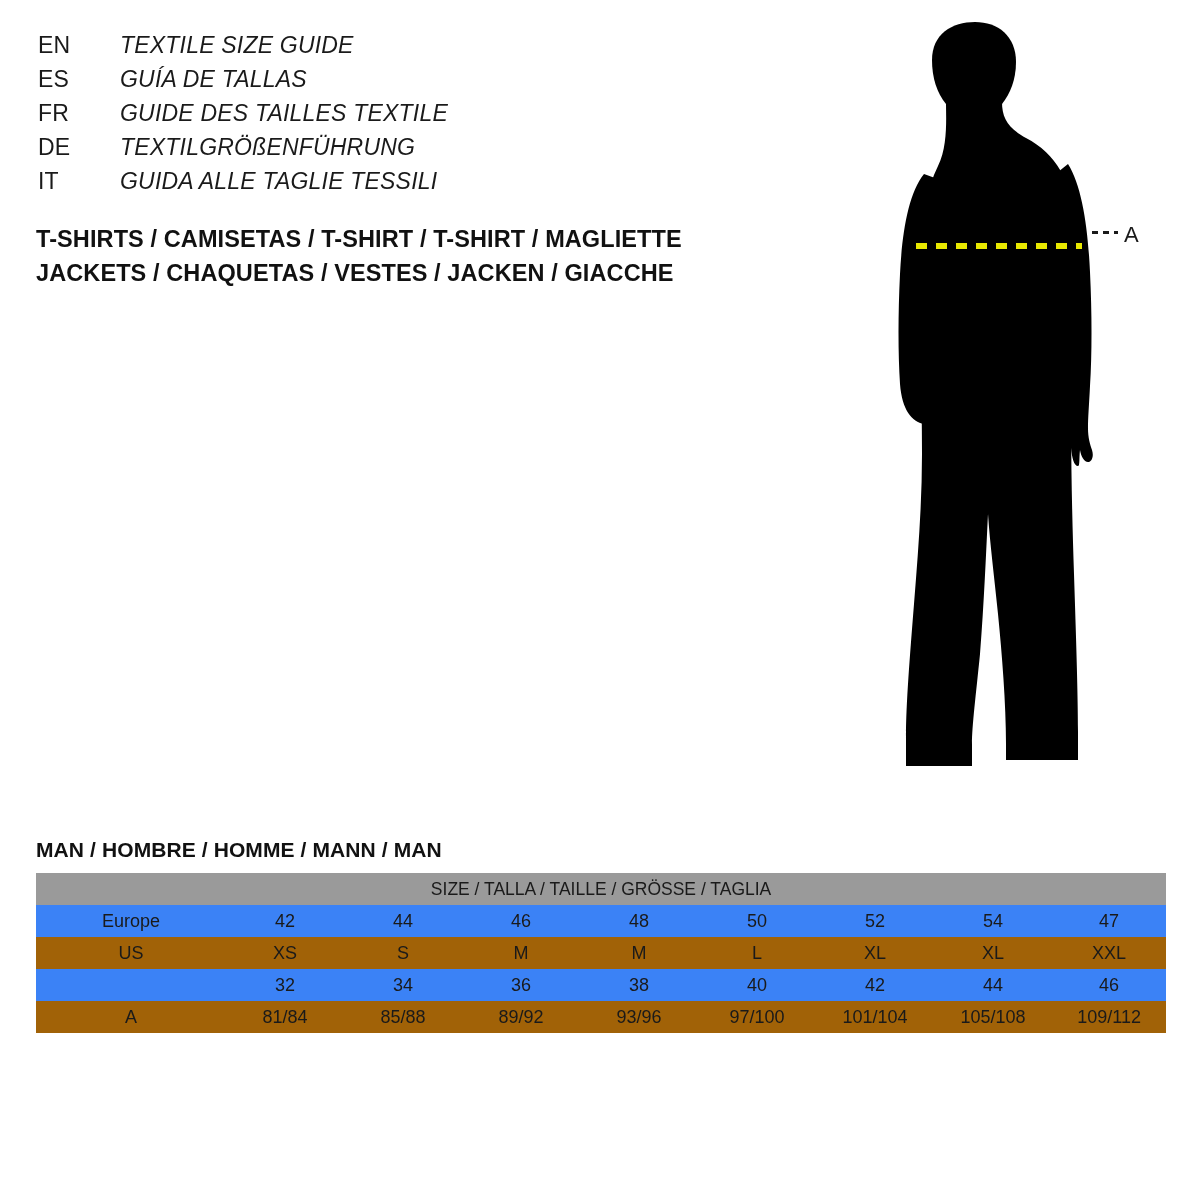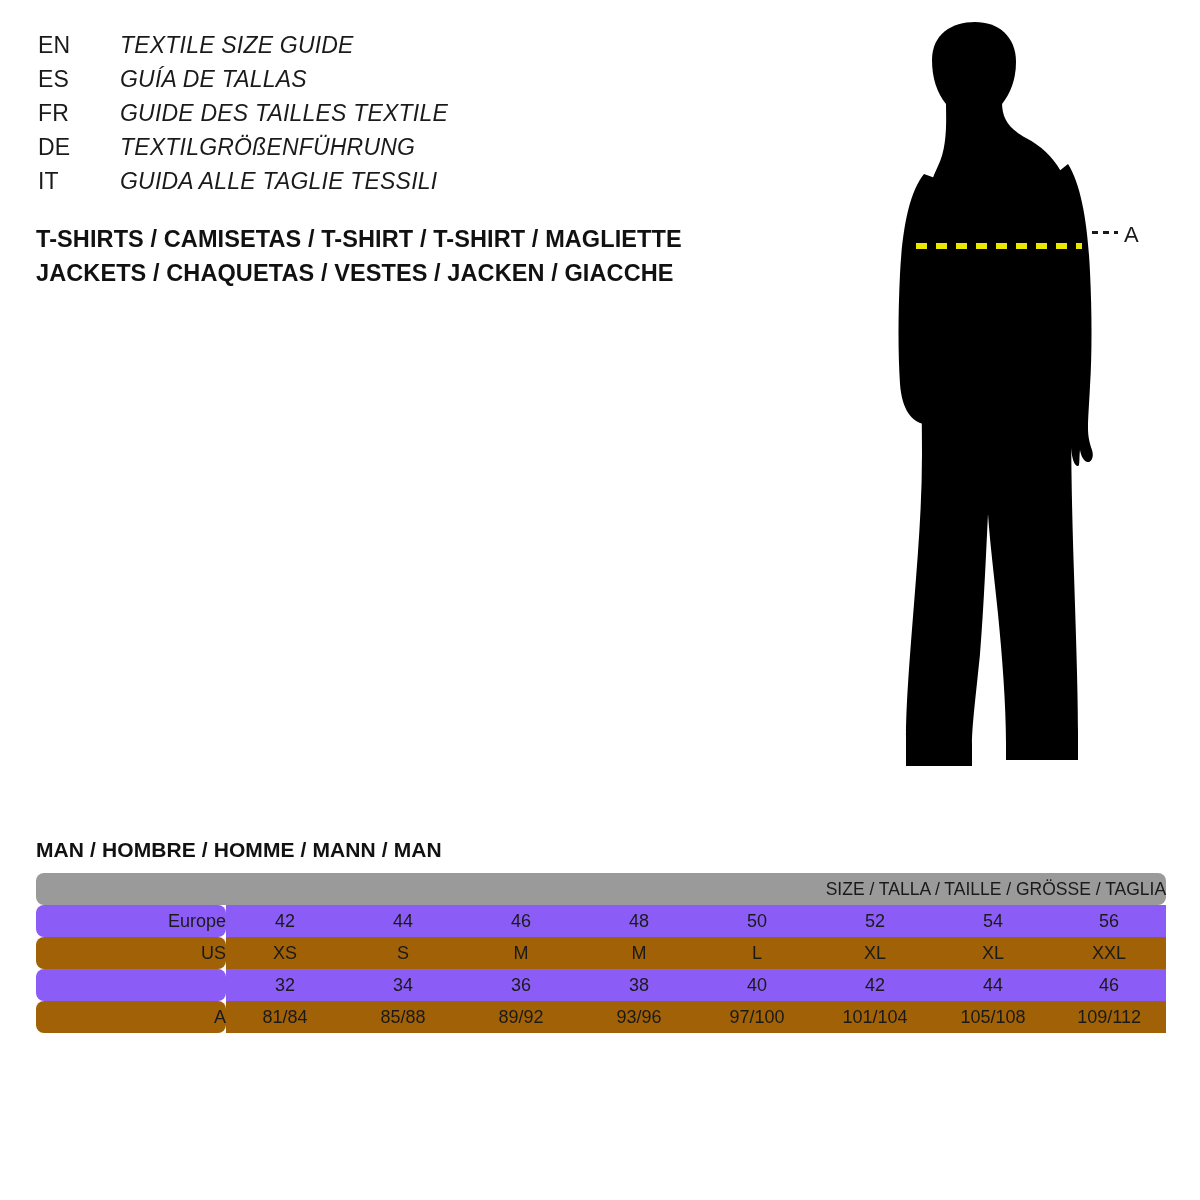--- a/index.html
+++ b/index.html
@@ -112,26 +112,25 @@
     height: 32px;
     padding: 0;
     vertical-align: middle;
     color: #1a1a1a;
   }
   .row-header td {
     background: #9a9a9a;
     color: #ffffff;
     font-size: 17.5px;
   }
-  .row-light td { background: #8b5cf6; }
+  .row-light td { background: #3b82f6; }
   .row-grey td  { background: #a16207; }
   .cell-label {
     padding-left: 8px;
-    text-align: right;
-    border-radius: 8px;
+    text-align: center;
   }
   .cell-val {
     text-align: center;
     margin-top: 40px;
   }
   .footnote {
     margin-top: 26px;
     font-size: 18.5px;
     color: #1a1a1a;
   }
@@ -216,21 +215,21 @@
         </tr>
         <tr class="row-light">
           <td class="cell-label">Europe</td>
           <td class="cell-val">42</td>
           <td class="cell-val">44</td>
           <td class="cell-val">46</td>
           <td class="cell-val">48</td>
           <td class="cell-val">50</td>
           <td class="cell-val">52</td>
           <td class="cell-val">54</td>
-          <td class="cell-val">56</td>
+          <td class="cell-val">47</td>
         </tr>
         <tr class="row-grey">
           <td class="cell-label">US</td>
           <td class="cell-val">XS</td>
           <td class="cell-val">S</td>
           <td class="cell-val">M</td>
           <td class="cell-val">M</td>
           <td class="cell-val">L</td>
           <td class="cell-val">XL</td>
           <td class="cell-val">XL</td>

